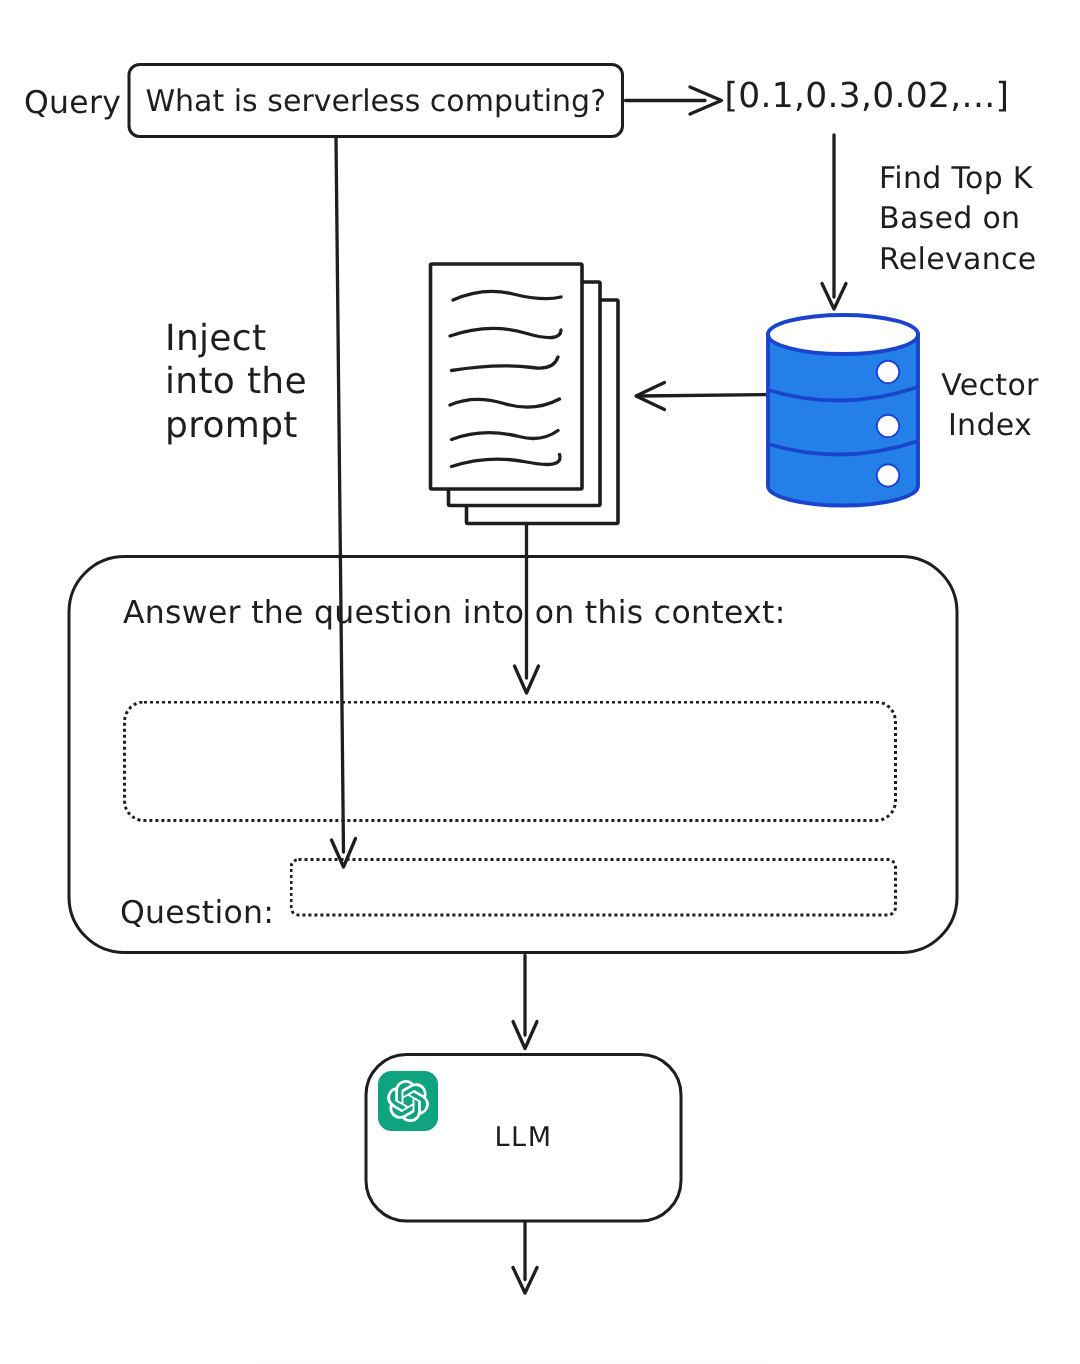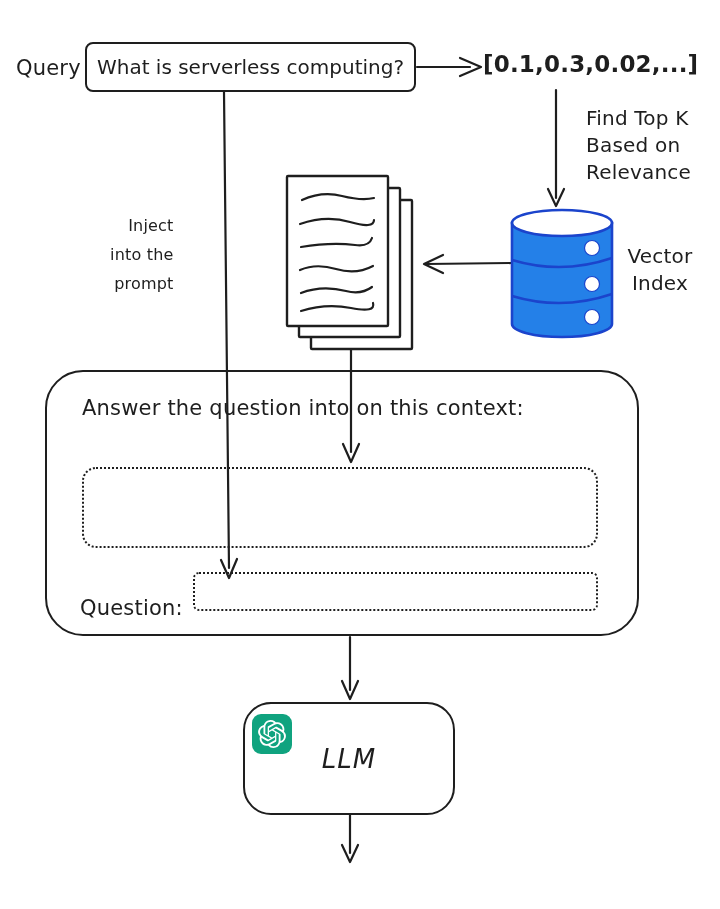--- a/index.html
+++ b/index.html
@@ -14,32 +14,32 @@
     position:relative;width:720px;height:909px;background:var(--background);
     font-family:"DejaVu Sans",sans-serif;color:var(--stroke);overflow:hidden;
   }
   .label{position:absolute;white-space:nowrap;letter-spacing:.2px;}
   .multiline{white-space:pre-line;line-height:27px;}
   .box{position:absolute;border:2.5px solid var(--stroke);background:transparent;box-sizing:border-box;}
   #query-box{left:85px;top:42px;width:331px;height:50px;border-radius:8px;
     display:flex;align-items:center;justify-content:center;font-size:20px;}
   #query-label{left:16px;top:56px;font-size:21px;}
   #embedding-label{left:424px;top:22px;font-size:20px;}
-  #embedding-vector{left:483px;top:51px;font-size:23px;font-weight:bold;}
+  #embedding-vector{left:483px;top:51px;font-size:23px;}
   #find-topk-label{left:586px;top:105px;font-size:20px;}
   #vector-index-label{left:616px;top:243px;width:88px;text-align:center;font-size:20px;}
-  #inject-label{left:110px;top:211px;font-size:16px;line-height:29px;text-align:right;}
+  #inject-label{left:110px;top:211px;font-size:24px;line-height:29px;}
   #prompt-box{left:45px;top:370px;width:594px;height:266px;border-radius:38px;}
   #context-instruction{left:82px;top:396px;font-size:21px;}
   #context-slot{left:82px;top:467px;width:512px;height:77px;border:2.5px dotted var(--stroke);border-radius:14px;}
   #question-label{left:80px;top:579px;font-size:21px;margin-top:17px;}
   #question-slot{left:193px;top:572px;width:401px;height:35px;border:2.5px dotted var(--stroke);border-radius:6px;}
   #llm-box{left:243px;top:702px;width:212px;height:113px;border-radius:28px;
     display:flex;align-items:center;justify-content:center;}
-  #llm-label{font-size:26px;font-style:italic;letter-spacing:1px;}
+  #llm-label{font-size:18px;letter-spacing:1px;}
   #openai-icon{position:absolute;left:252px;top:714px;width:40px;height:40px;
     background:var(--openai-green);border-radius:9px;display:flex;align-items:center;justify-content:center;}
   #openai-icon svg{width:28px;height:28px;}
   #output-label{left:220px;top:868px;font-size:22px;}
   #diagram-svg{position:absolute;left:0;top:0;pointer-events:none;}
   .ink{stroke:var(--stroke);stroke-width:2.2;fill:none;stroke-linecap:round;stroke-linejoin:round;}
   .page{fill:#ffffff;stroke:var(--stroke);stroke-width:2.4;}
   .db-body{fill:var(--db-fill);stroke:var(--db-stroke);stroke-width:2.6;}
   .db-line{fill:none;stroke:var(--db-stroke);stroke-width:2.6;}
   .db-dot{fill:#ffffff;stroke:var(--db-stroke);stroke-width:1.2;}

